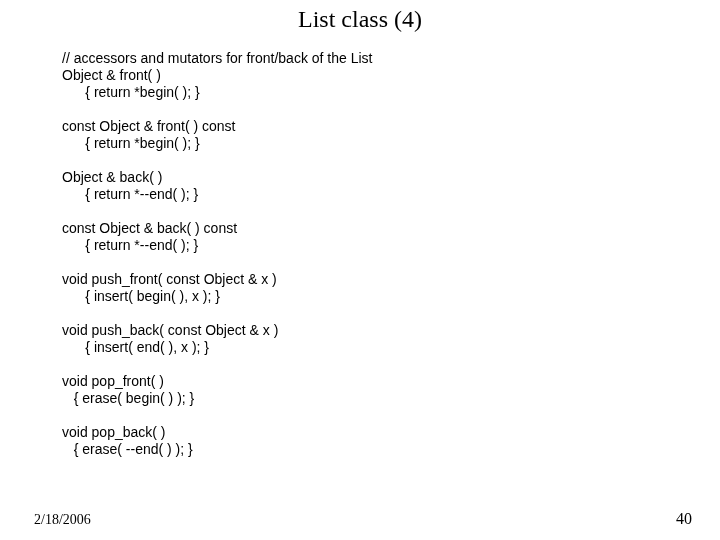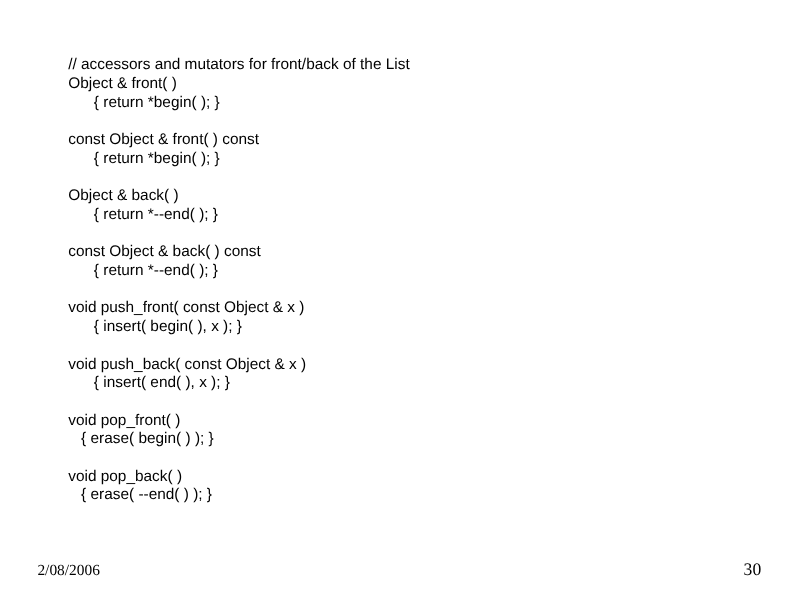--- a/index.html
+++ b/index.html
@@ -48,20 +48,21 @@
     right: 28px;
     bottom: 12px;
     font-size: 16px;
   }
 </style>
 </head>
 <body>
 
 <div class="slide">
 
+  <div class="title">List class (4)</div>
 
   <pre class="code">// accessors and mutators for front/back of the List
 Object &amp; front( )
       { return *begin( ); }
 
 const Object &amp; front( ) const
       { return *begin( ); }
 
 Object &amp; back( )
       { return *--end( ); }
@@ -74,17 +75,17 @@
 
 void push_back( const Object &amp; x )
       { insert( end( ), x ); }
 
 void pop_front( )
    { erase( begin( ) ); }
 
 void pop_back( )
    { erase( --end( ) ); }</pre>
 
-  <div class="date">2/08/2006</div>
+  <div class="date">2/18/2006</div>
 
-  <div class="pagenum">30</div>
+  <div class="pagenum">40</div>
 
 </div>
 
 </body></html>

